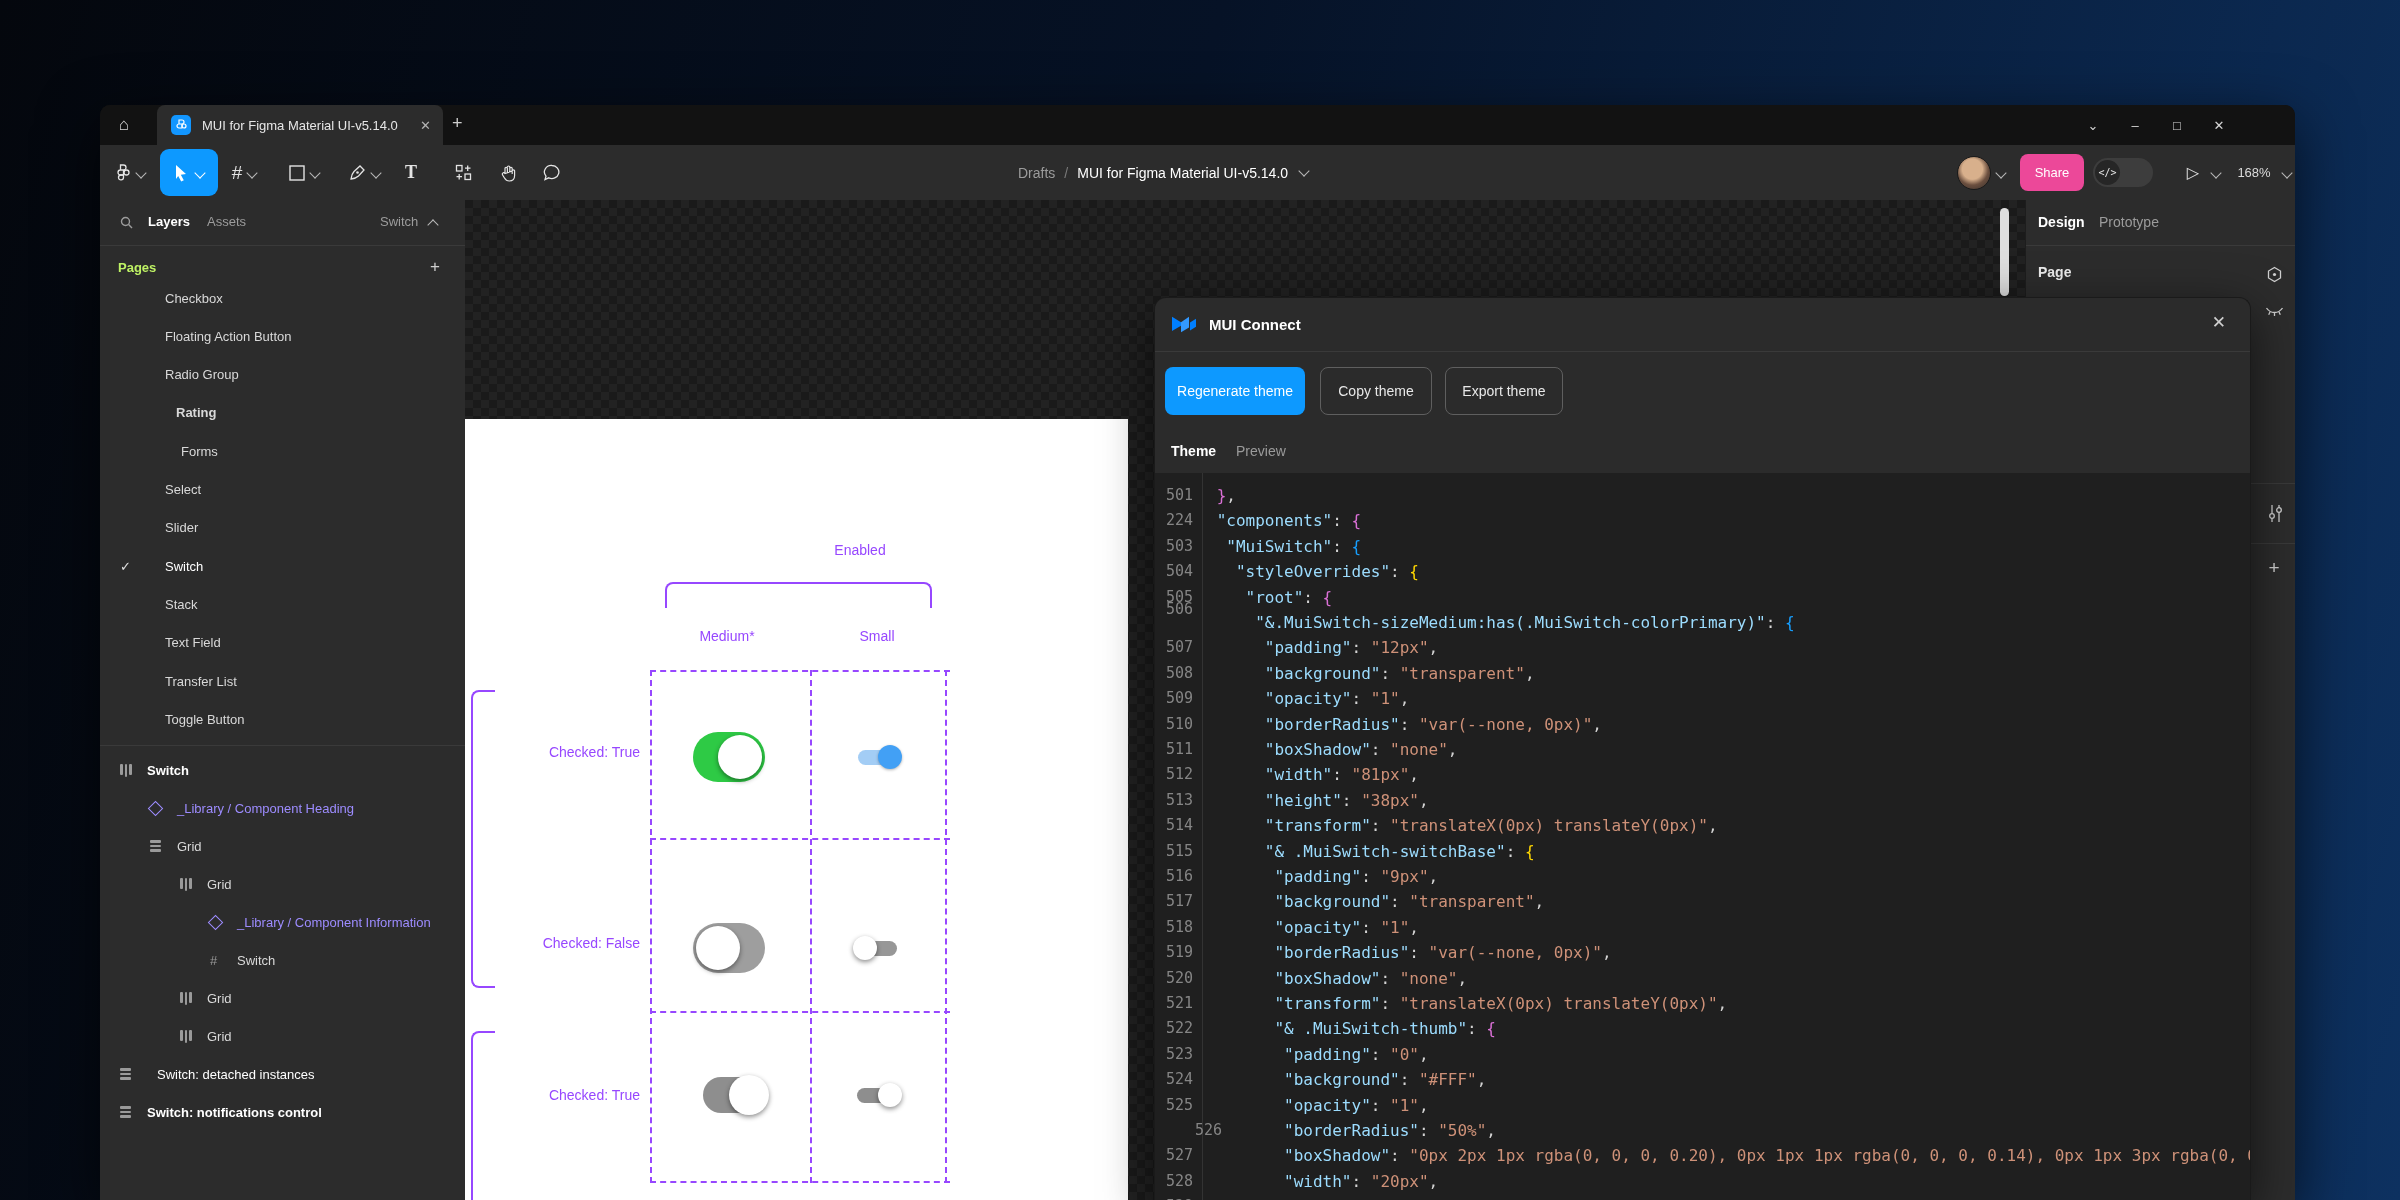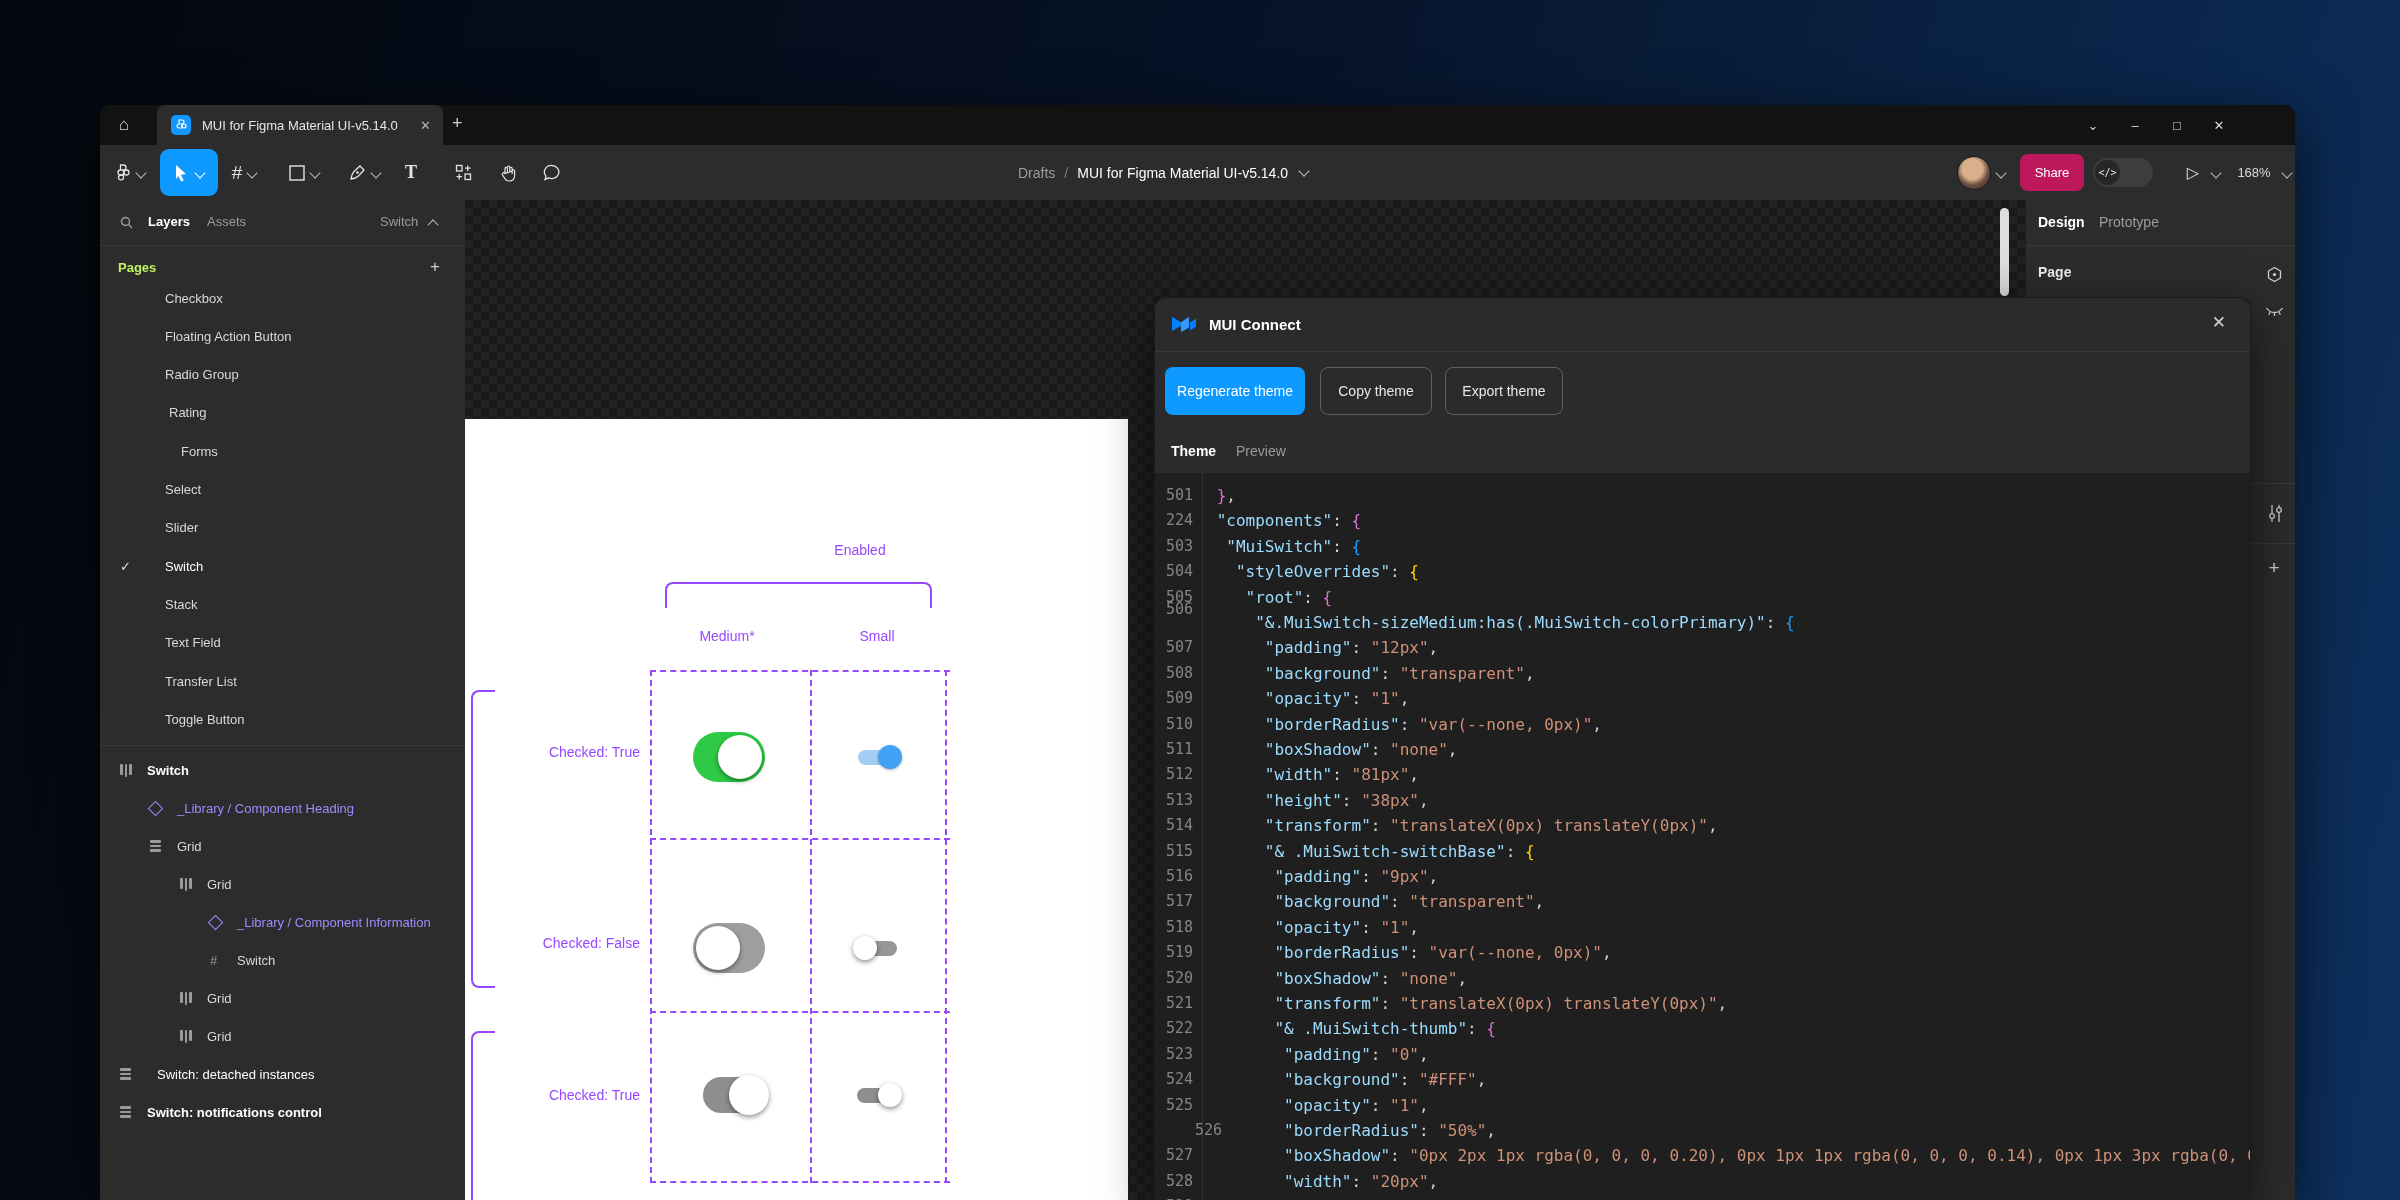--- a/index.html
+++ b/index.html
@@ -26,21 +26,21 @@
   .toolbar{position:absolute;left:0;top:40px;width:100%;height:55px;background:#2c2c2c;
     border-bottom:1px solid #1d1d1d;}
   .tool{position:absolute;top:0;height:55px;display:flex;align-items:center;justify-content:center;
     color:#e3e3e3;}
   .tool svg{display:block;}
   .chev{width:7px;height:7px;border-right:1.6px solid #b9b9b9;border-bottom:1.6px solid #b9b9b9;
     transform:rotate(45deg);display:inline-block;}
   .move-active{position:absolute;left:60px;top:4px;width:58px;height:47px;background:#0d99ff;
     border-radius:9px;display:flex;align-items:center;justify-content:center;gap:7px;color:#fff;}
   .bc{position:absolute;top:0;height:55px;display:flex;align-items:center;font-size:14px;}
-  .share-btn{position:absolute;left:1920px;top:9px;width:64px;height:37px;background:#be185d;
+  .share-btn{position:absolute;left:1920px;top:9px;width:64px;height:37px;background:#ec4899;
     border-radius:8px;color:#fff;font-size:13px;display:flex;align-items:center;justify-content:center;}
   .dev-toggle{position:absolute;left:1993px;top:13px;width:60px;height:29px;background:#3d3d3d;
     border-radius:15px;}
   .dev-knob{position:absolute;left:2px;top:2px;width:25px;height:25px;border-radius:50%;background:#262626;
     color:#e6e6e6;font-size:10px;display:flex;align-items:center;justify-content:center;
     font-family:"DejaVu Sans Mono",monospace;}
   .avatar{position:absolute;left:1857px;top:11px;width:32px;height:32px;border-radius:50%;
     background:radial-gradient(circle at 45% 38%,#d8b08c 0 38%,#6b4f3f 60%,#2e2a28 100%);
     border:1px solid #1a1a1a;}
   
@@ -214,21 +214,21 @@
       <div id="pages-list">
           <div class="lp-row" style="left: 0px; top: 79px; width: 365px;">
             <span style="position: absolute; left: 65px;">Checkbox</span>
           </div>
           <div class="lp-row" style="left: 0px; top: 117.3px; width: 365px;">
             <span style="position: absolute; left: 65px;">Floating Action Button</span>
           </div>
           <div class="lp-row" style="left: 0px; top: 155.6px; width: 365px;">
             <span style="position: absolute; left: 65px;">Radio Group</span>
           </div>
-          <div class="lp-row" style="left: 4px; top: 193.9px; width: 365px;">
+          <div class="lp-row" style="left: 11px; top: 193.9px; width: 365px; font-weight: bold;">
             <span style="position: absolute; left: 65px;">Rating</span>
           </div>
           <div class="lp-row" style="left: 16px; top: 232.2px; width: 439px;">
             <span style="position: absolute; left: 65px;">Forms</span>
           </div>
           <div class="lp-row" style="left: 0px; top: 270.5px; width: 365px;">
             <span style="position: absolute; left: 65px;">Select</span>
           </div>
           <div class="lp-row" style="left: 0px; top: 308.8px; width: 365px;">
             <span style="position: absolute; left: 65px;">Slider</span>

